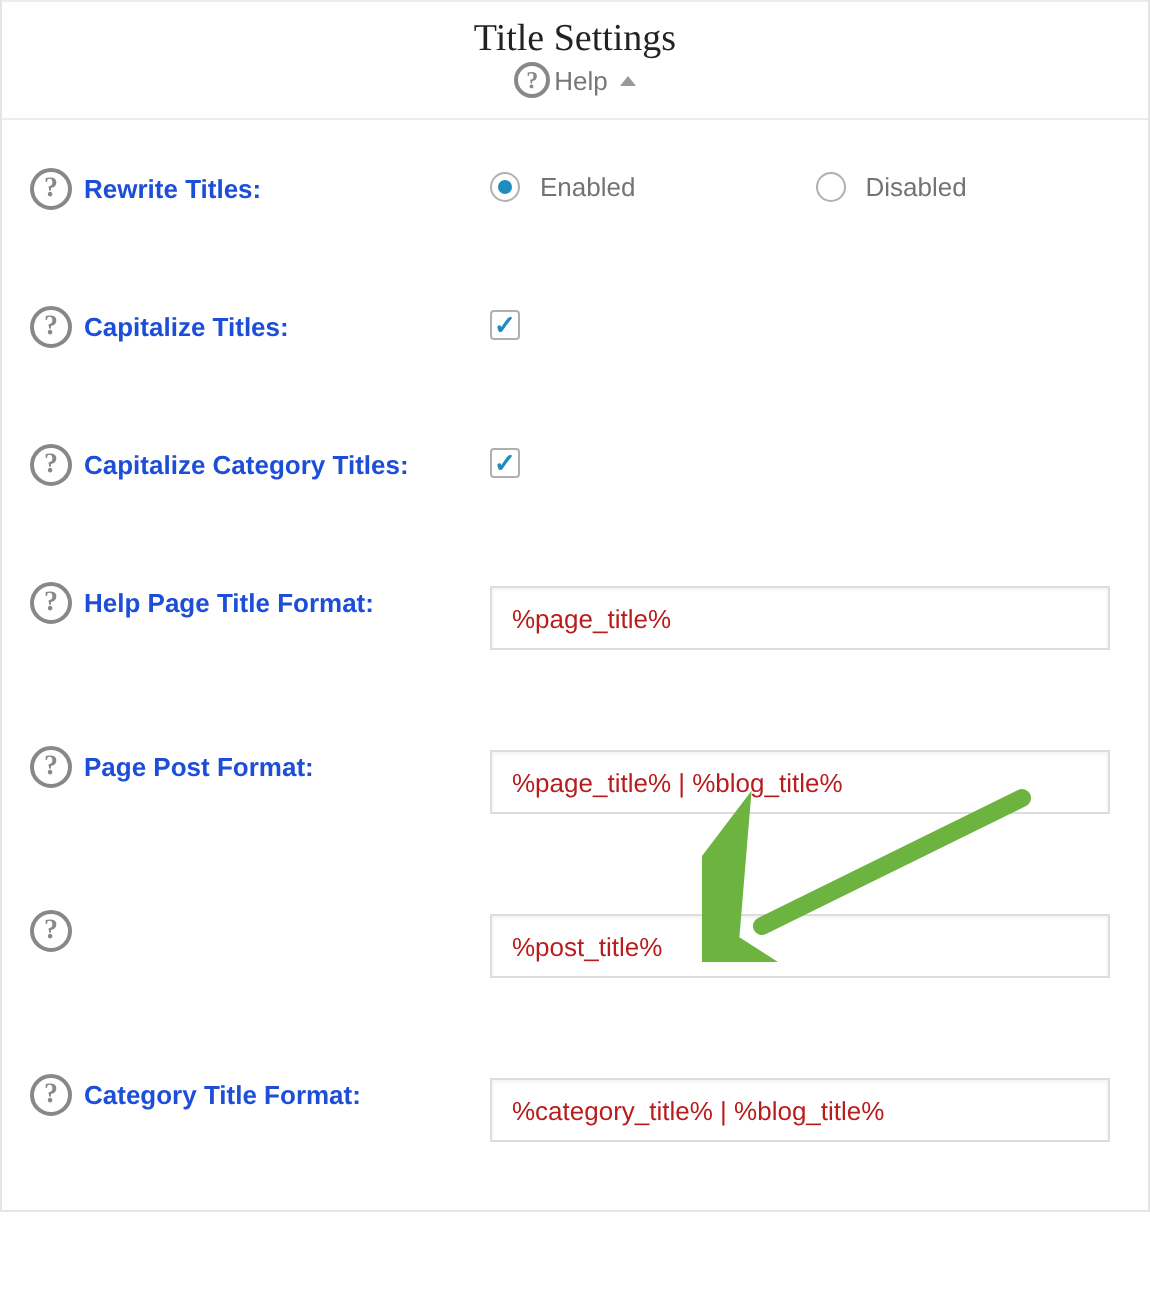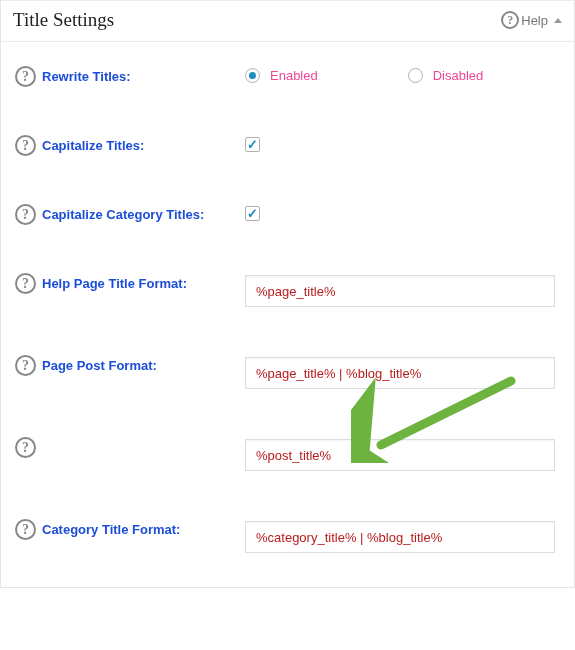--- a/index.html
+++ b/index.html
@@ -16,20 +16,21 @@
     width: 575px;
     position: relative;
   }
   .panel-header {
     border-top: 1px solid #ececec;
     border-bottom: 1px solid #ececec;
     padding: 8px 12px 10px 12px;
     display: flex;
     align-items: center;
     justify-content: space-between;
+    flex-direction: column;
   }
   .panel-title {
     font-size: 19px;
     font-weight: 400;
     font-family: Georgia, "Times New Roman", serif;
     color: #222;
   }
   .help-toggle {
     display: flex;
     align-items: center;
@@ -93,21 +94,21 @@
   }
   .radio-group {
     display: flex;
     gap: 90px;
   }
   .radio-opt {
     display: flex;
     align-items: center;
     gap: 10px;
     font-size: 13px;
-    color: #ec4899;
+    color: #737373;
     cursor: pointer;
   }
   .radio-vis {
     width: 15px; height: 15px;
     border: 1px solid #b0b0b0;
     border-radius: 50%;
     display: inline-flex;
     align-items: center;
     justify-content: center;
     background: #fff;

